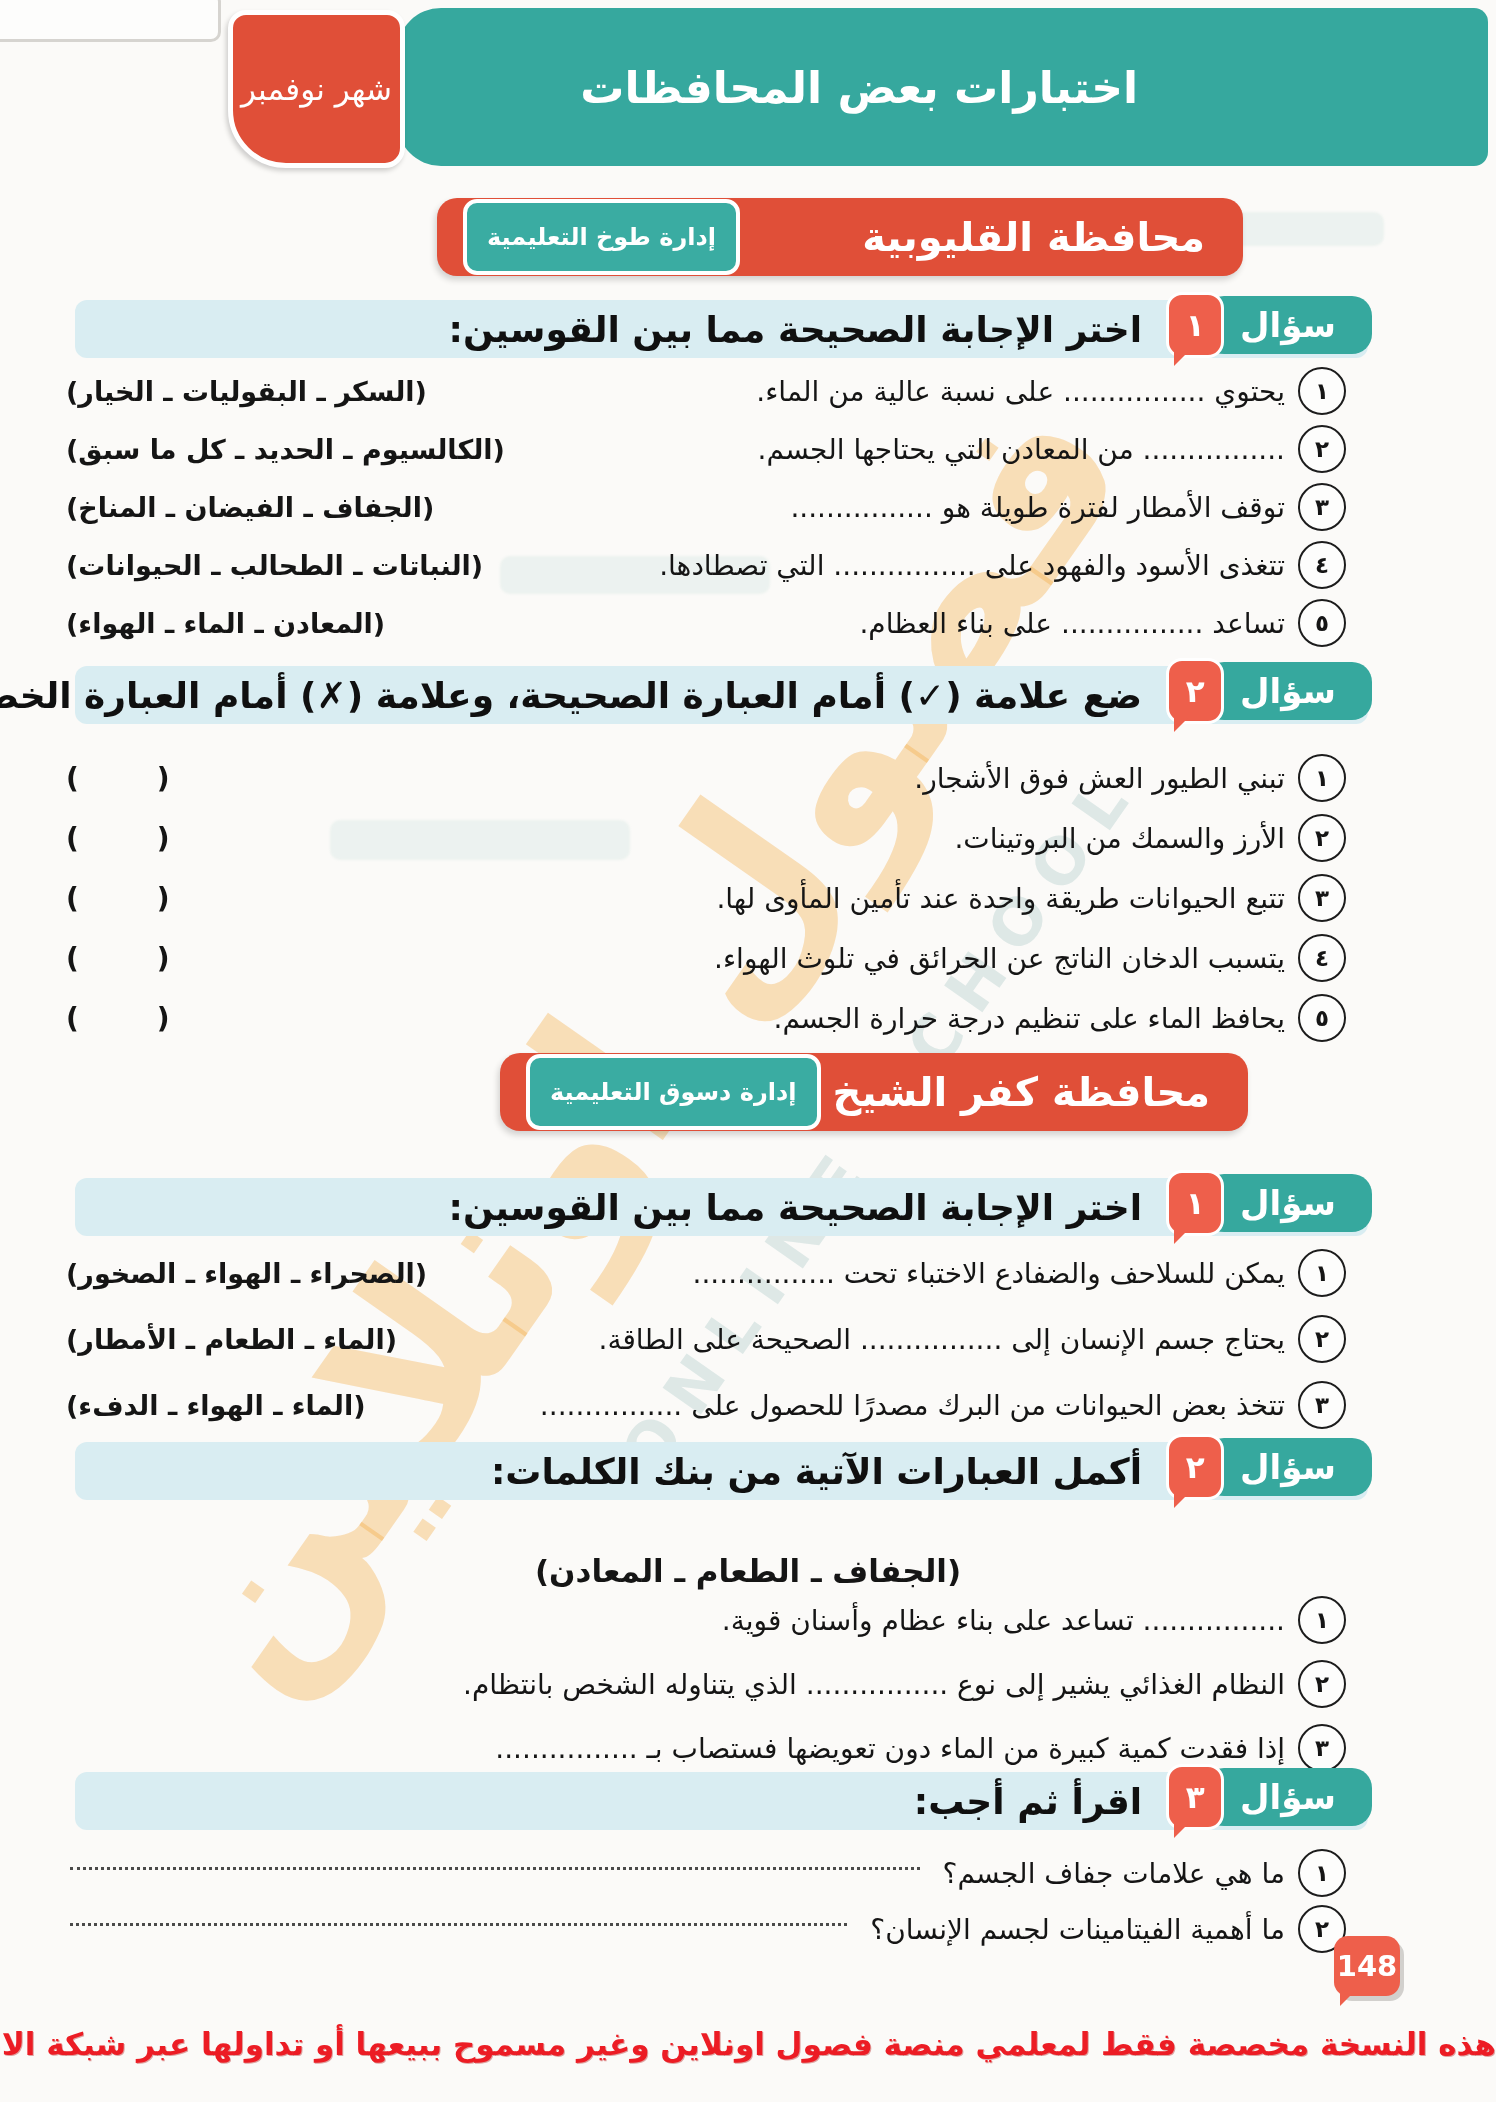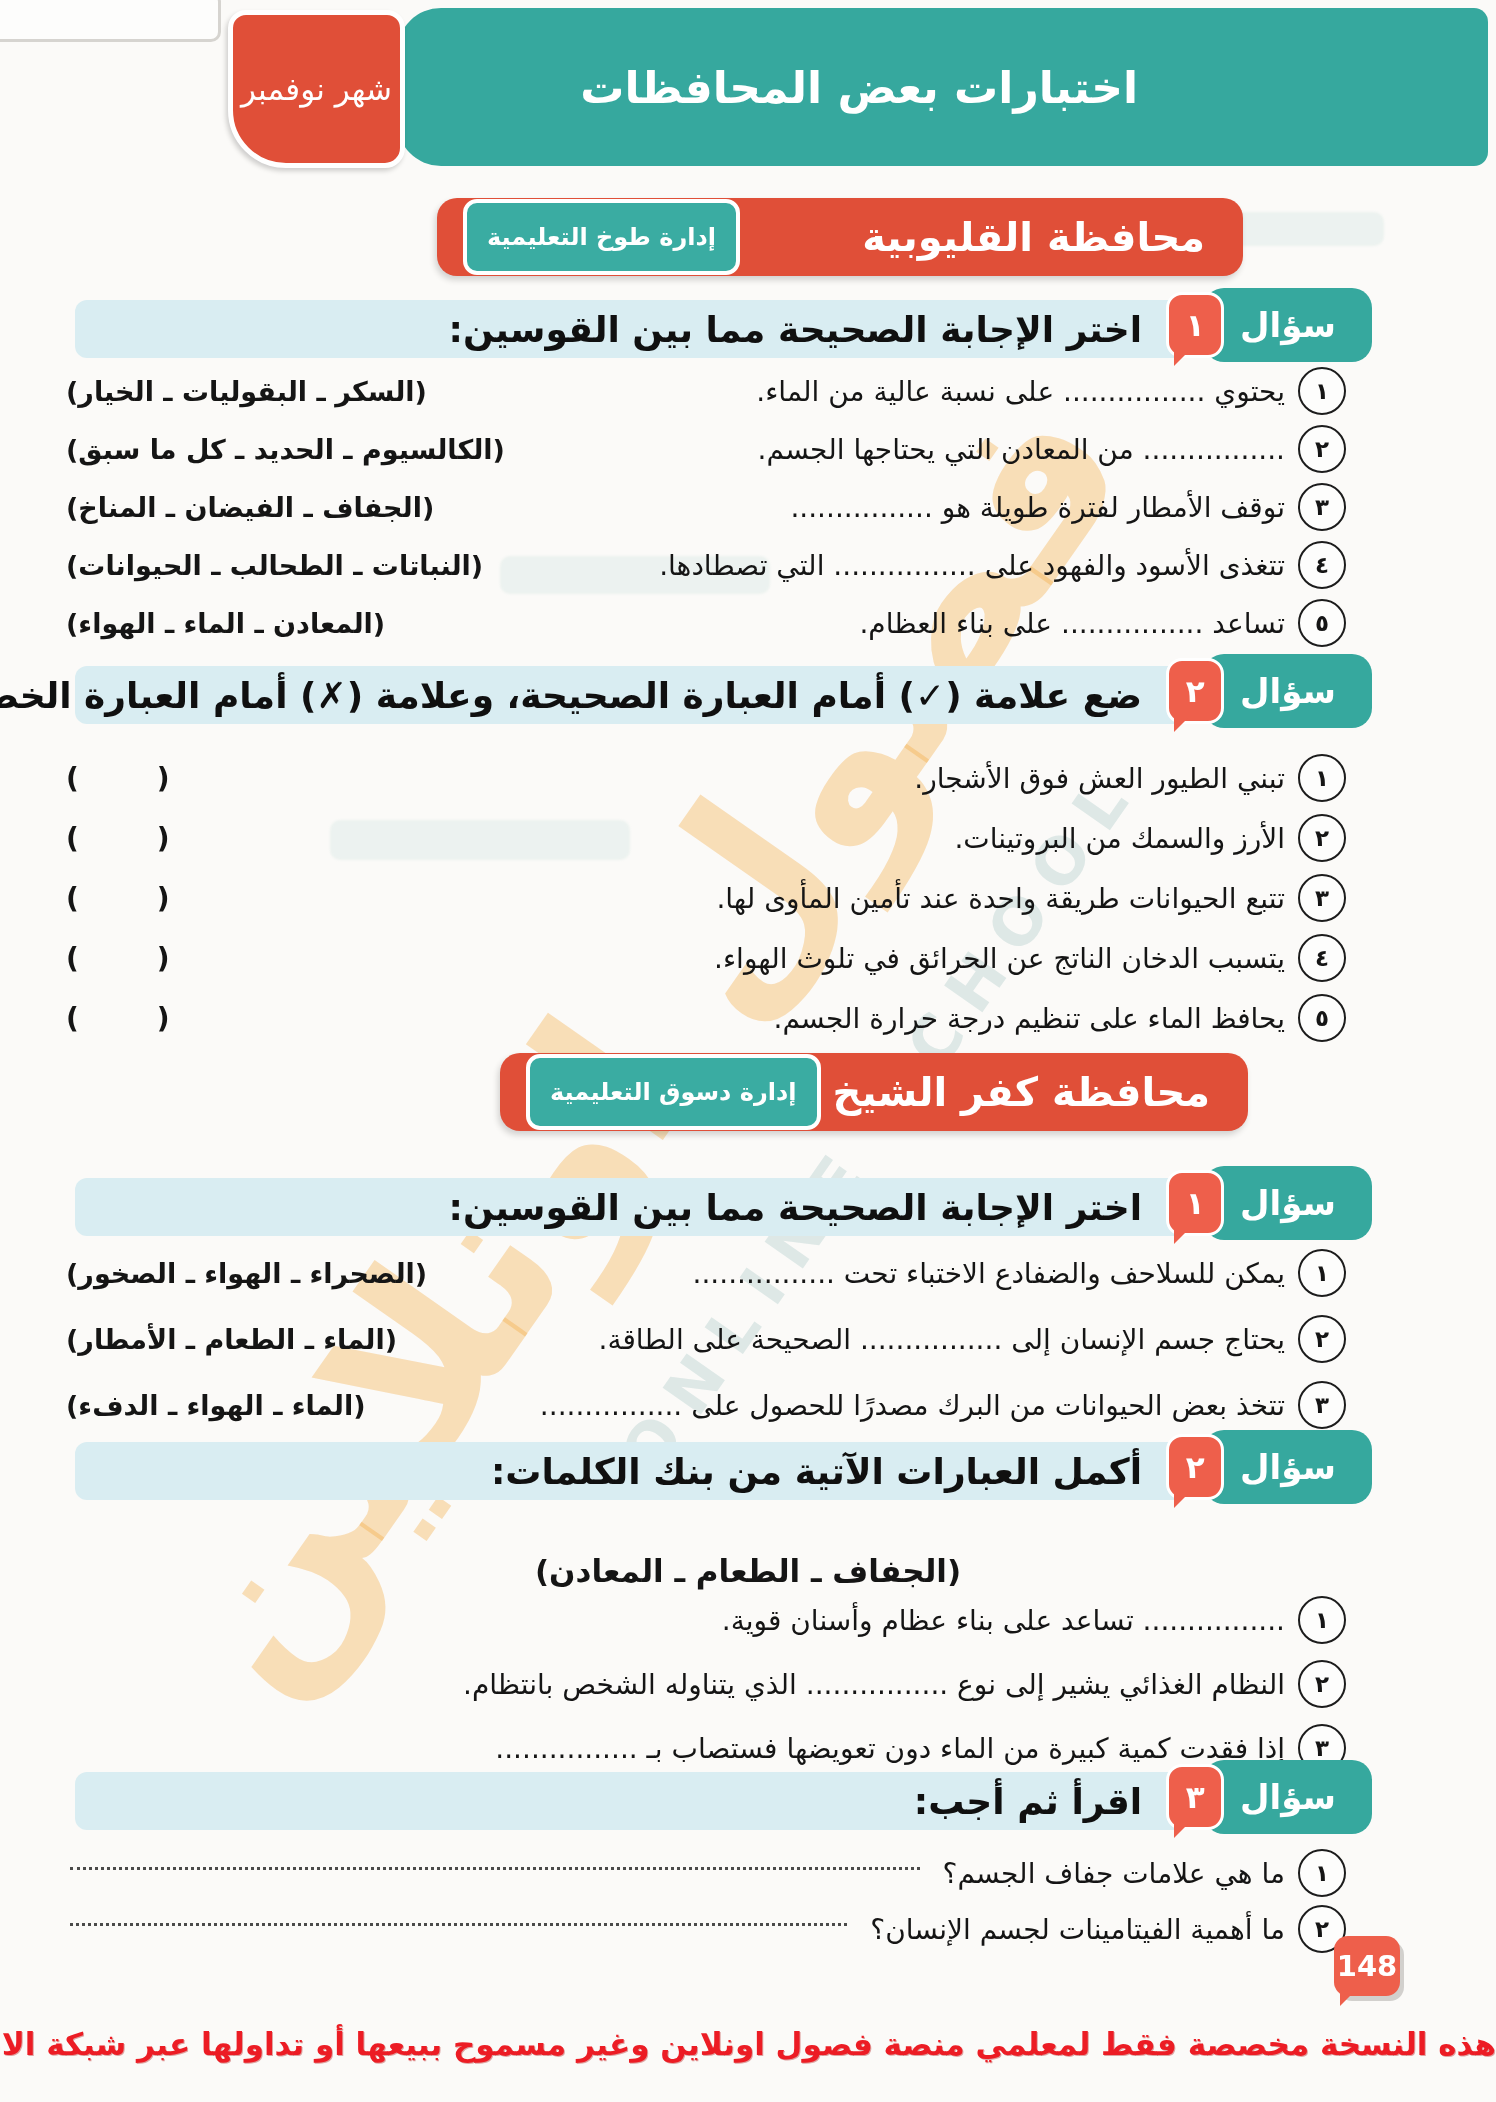--- a/index.html
+++ b/index.html
@@ -32,21 +32,21 @@
   .gov-banner{position:absolute;height:78px;background:#e04f38;border-radius:20px;
     display:flex;align-items:center;justify-content:space-between;
     padding:0 38px 0 26px;box-sizing:border-box;z-index:1;
     box-shadow:-2px 4px 6px rgba(0,0,0,.16);}
   .gov-title{color:#fff;font-size:40px;font-weight:bold;white-space:nowrap;}
   .admin-badge{background:#3aaca2;border:4px solid #fff;border-radius:14px;
     color:#fff;font-size:24px;font-weight:bold;padding:20px 20px;white-space:nowrap;}
   
   .qheader{position:absolute;left:75px;right:128px;height:58px;background:#d9edf2;
     border-radius:12px;display:flex;align-items:center;direction:rtl;z-index:1;}
-  .qtag{background:#36a89e;color:#fff;font-size:34px;font-weight:bold;height:74px;
+  .qtag{background:#36a89e;color:#fff;font-size:34px;font-weight:bold;height:58px;
     margin-top:-8px;margin-left:0;margin-right:-4px;padding:0 36px;border-radius:20px;
     display:flex;align-items:center;flex:none;}
   .qnum{position:relative;background:#ee5f4b;width:58px;height:66px;margin-top:-9px;
     margin-right:-20px;border:3px solid #fff;box-sizing:border-box;border-radius:16px;
     color:#fff;font-size:31px;font-weight:bold;display:flex;align-items:center;
     justify-content:center;z-index:2;flex:none;}
   .qnum::after{content:'';position:absolute;bottom:-11px;left:5px;width:0;height:0;
     border:7px solid transparent;border-top-color:#ee5f4b;border-left-color:#ee5f4b;}
   .qprompt{font-size:36px;font-weight:bold;margin-right:24px;white-space:nowrap;color:#101010;}
   

